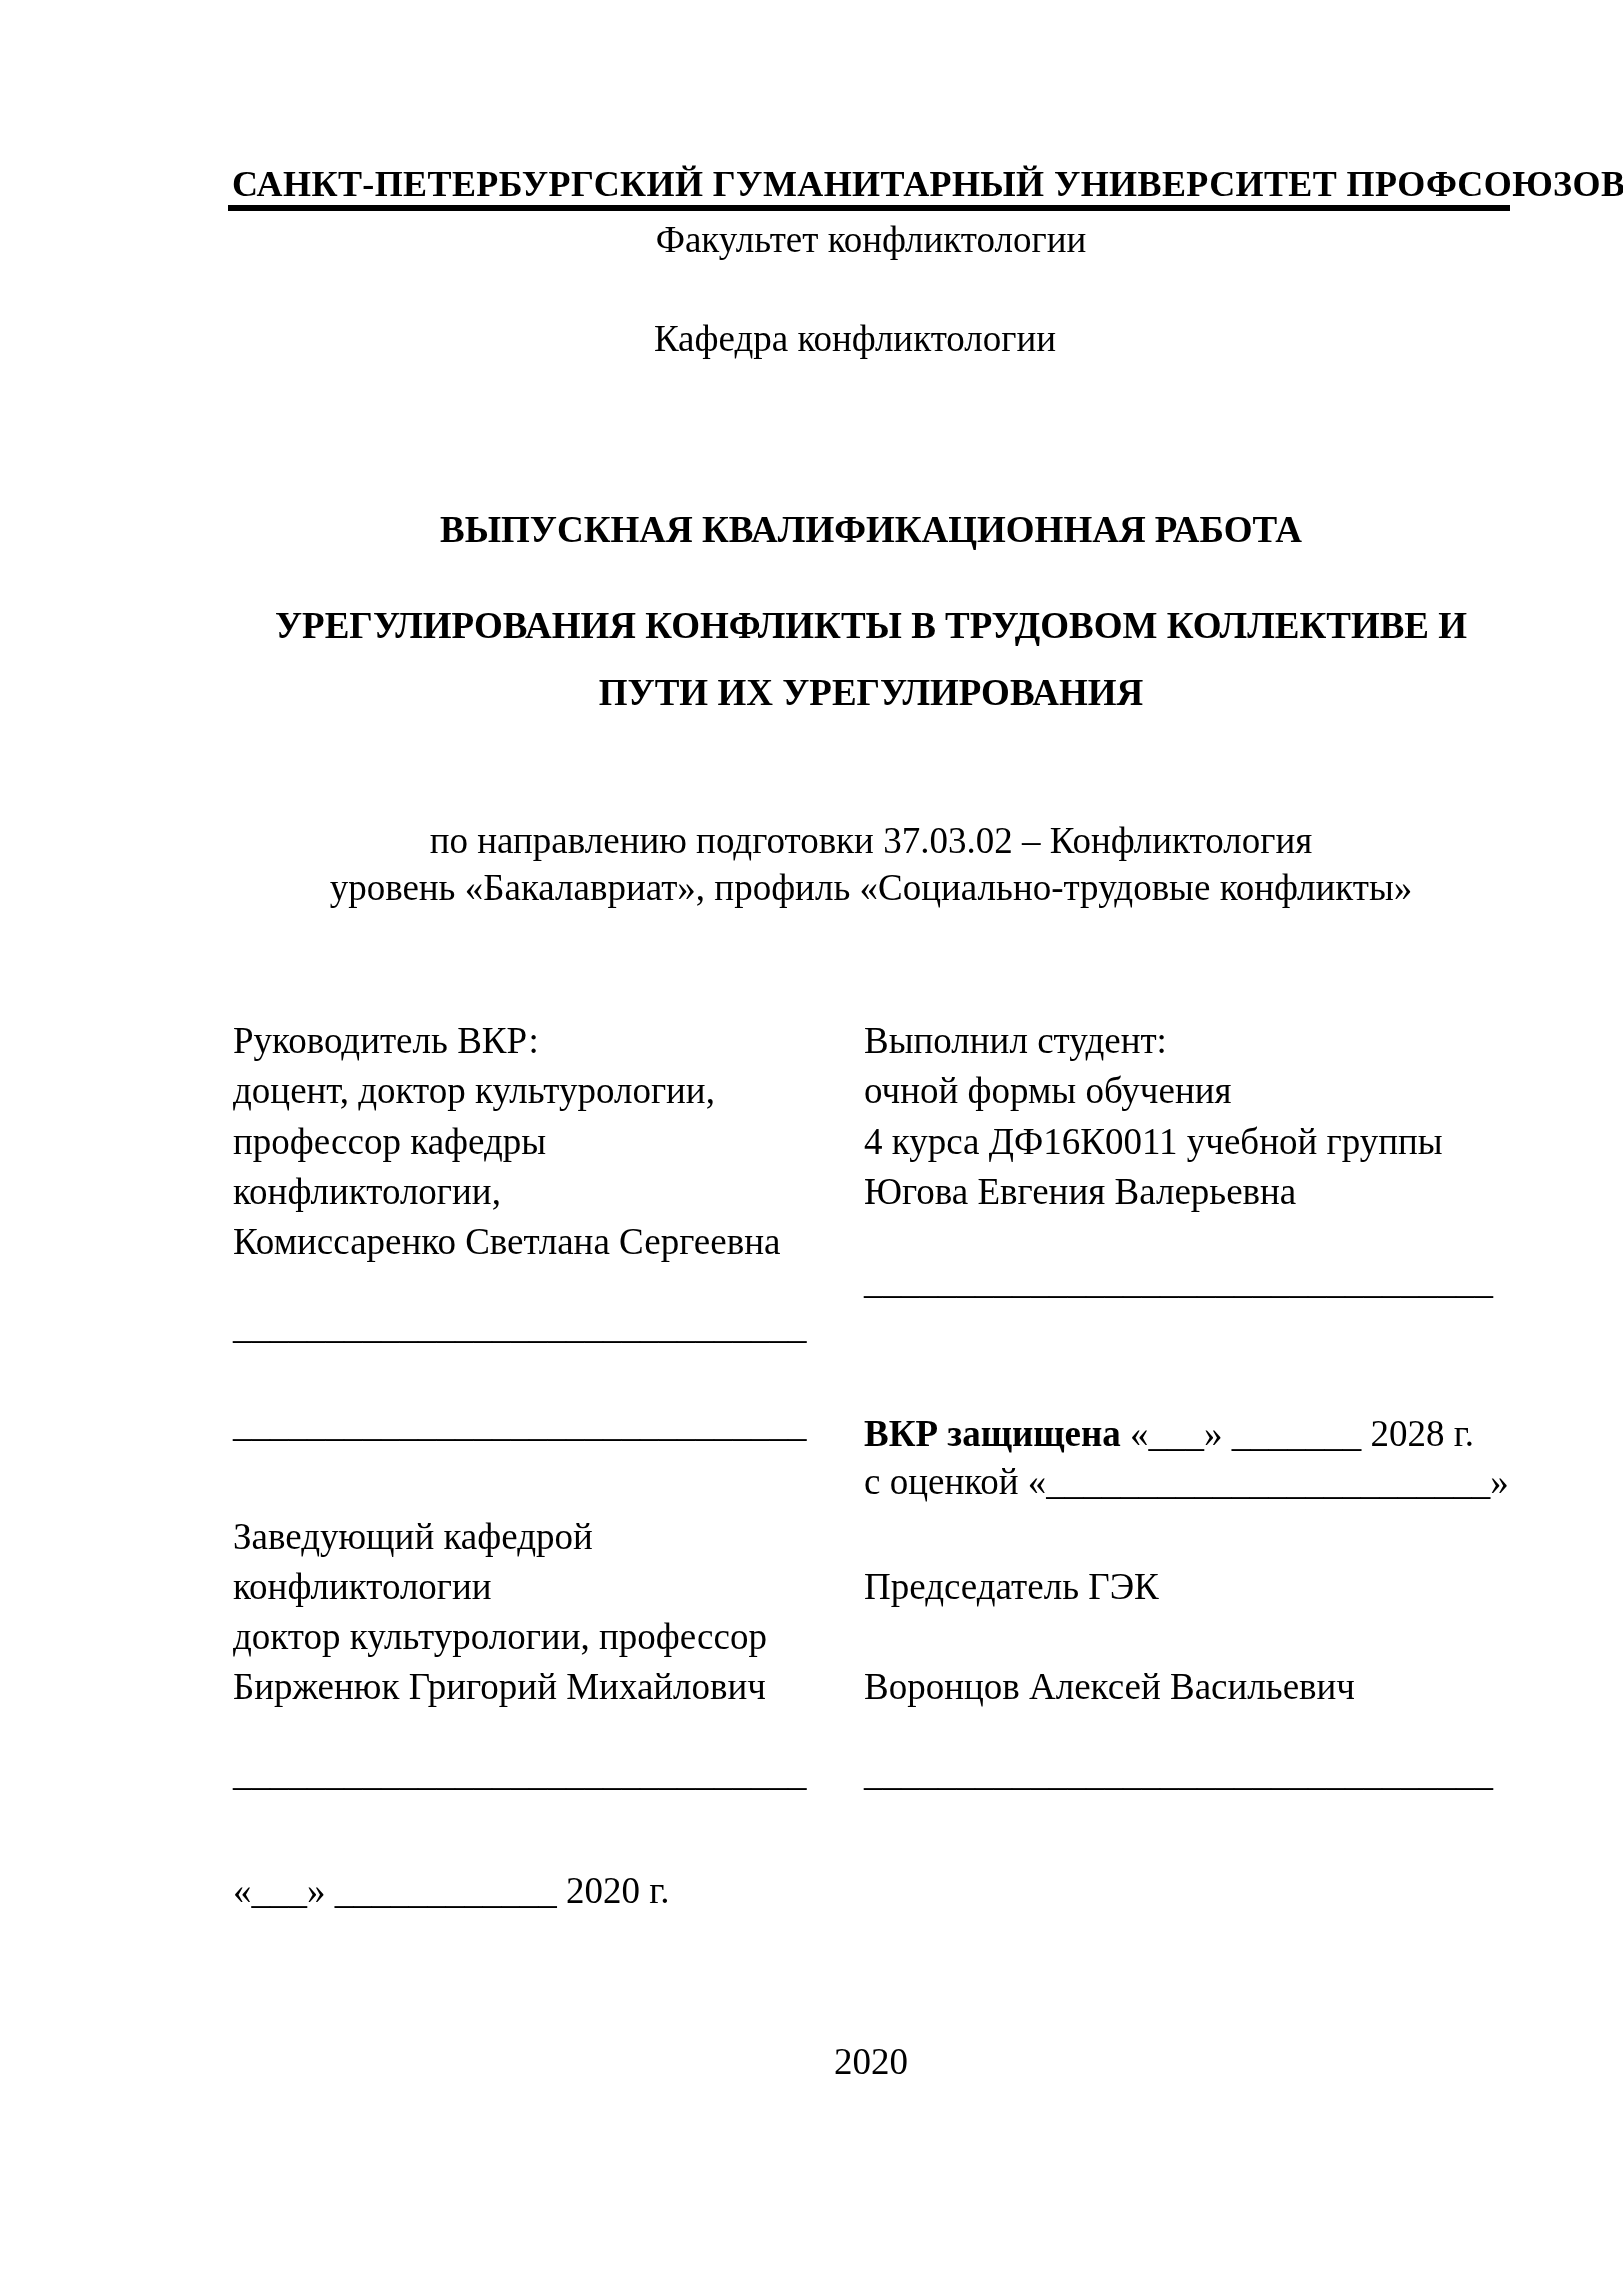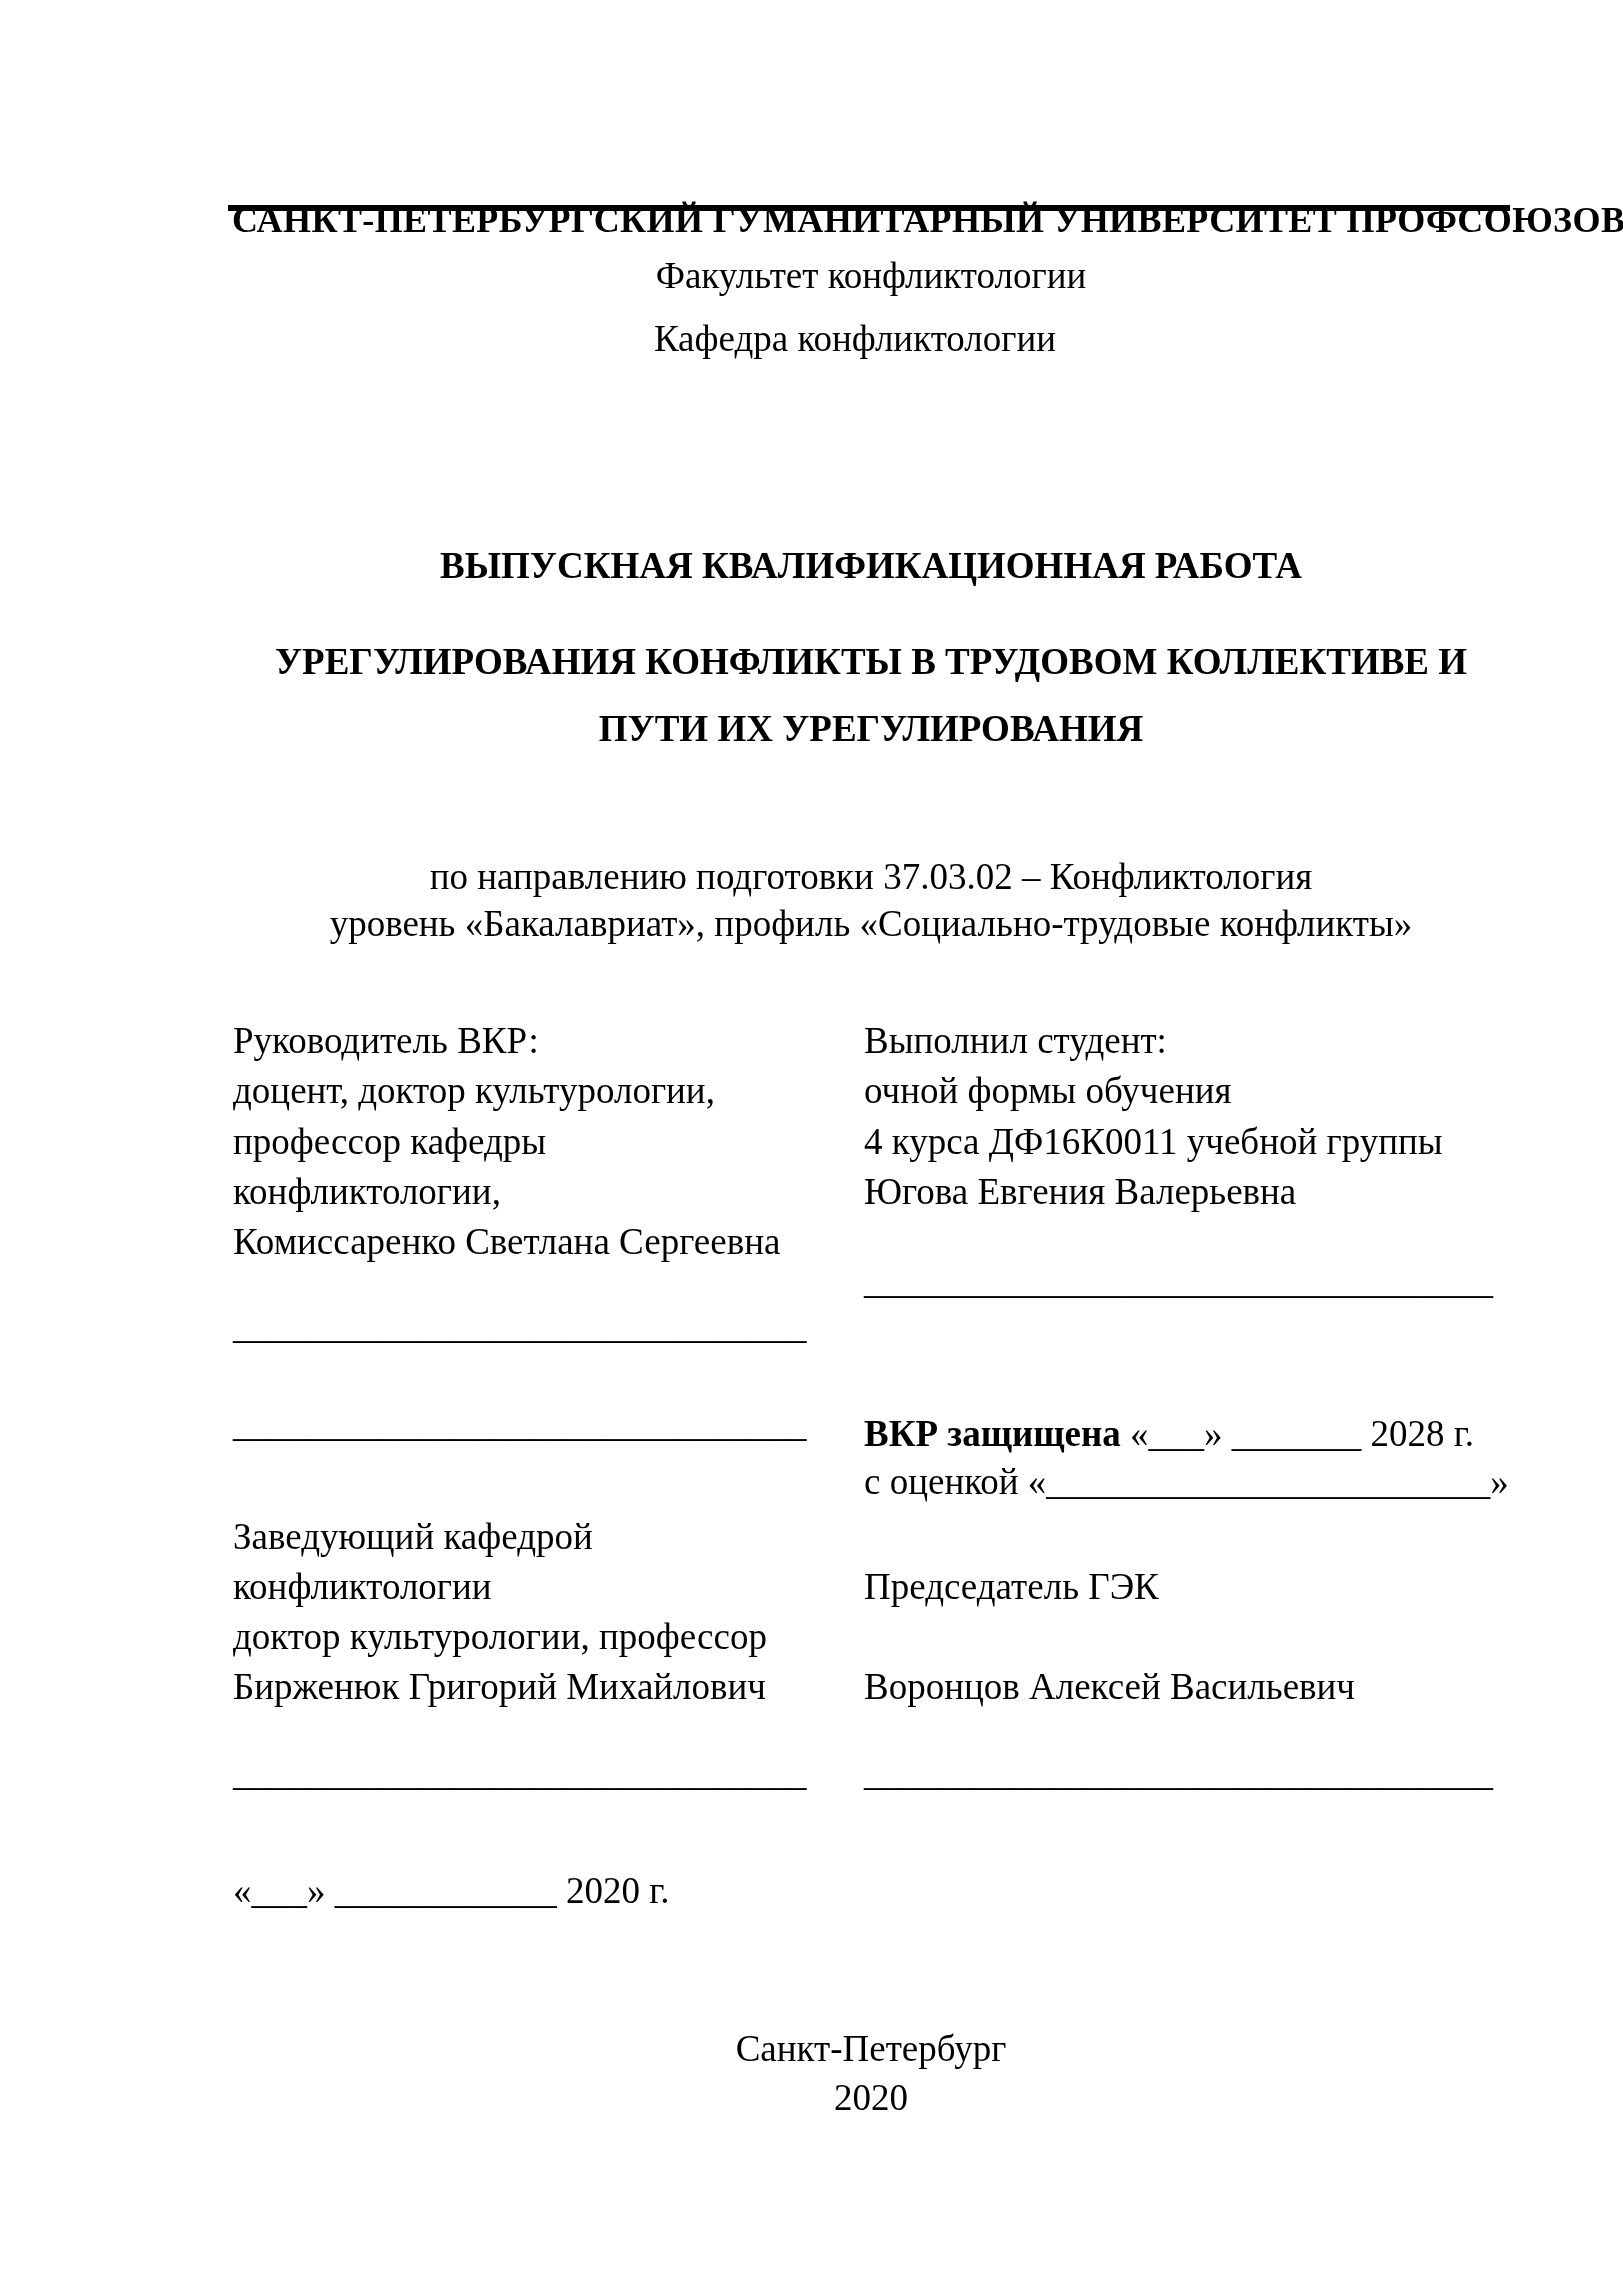--- a/index.html
+++ b/index.html
@@ -22,21 +22,20 @@
     line-height: 46px;
     white-space: nowrap;
     color: #000000;
     text-align: right;
   }
   .bold { font-weight: bold; }
   .center {
     left: 232px;
     width: 1278px;
     text-align: center;
-    margin-top: 36px;
   }
   .rightAlign {
     left: 216px;
     width: 1278px;
     text-align: center;
   }
   .colL { left: 233px; }
   .colR { left: 864px; }
   .hdr { font-size: 36px; letter-spacing: 0.4px; }
   .rule {
@@ -88,17 +87,16 @@
   <div class="line colL" style="top:1564px">конфликтологии</div>
   <div class="line colL" style="top:1664px">Бирженюк Григорий Михайлович</div>
   <div class="line colL" style="top:1614px">доктор культурологии, профессор</div>
   <div class="line colL sig" style="top:1750px">_______________________________</div>
   <div class="line colL" style="top:1868px">«___» ____________ 2020 г.</div>
 
   <div class="line colR" style="top:1564px">Председатель ГЭК</div>
   <div class="line colR" style="top:1664px">Воронцов Алексей Васильевич</div>
   <div class="line colR sig" style="top:1750px">__________________________________</div>
 
-  <div class="line center" style="top:1990px">Санкт-Петербург</div>
   <div class="line center" style="top:2039px">2020</div>
 
 </div>
 
 
 </body></html>

